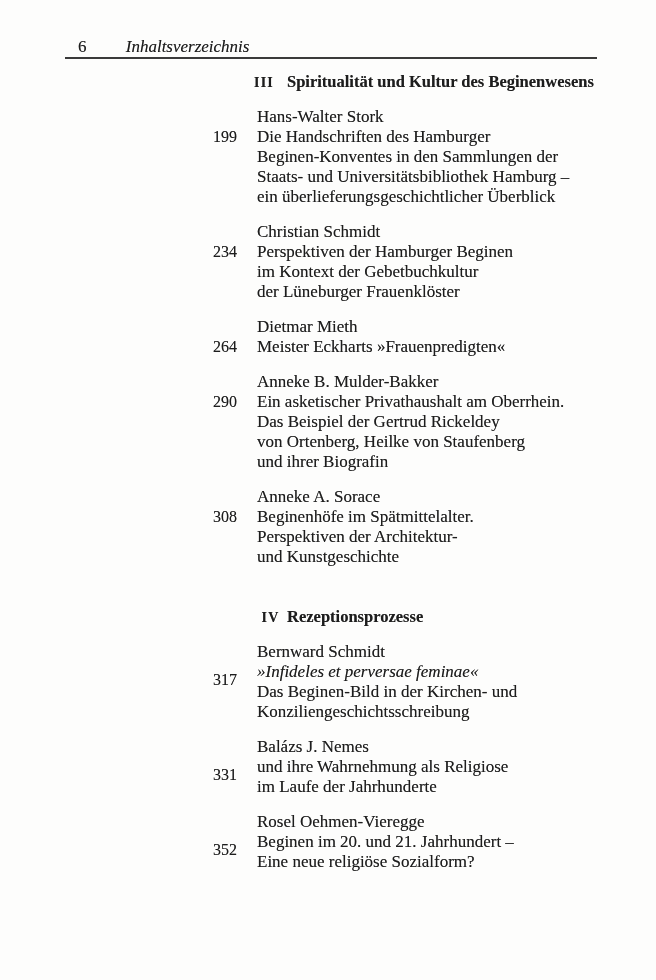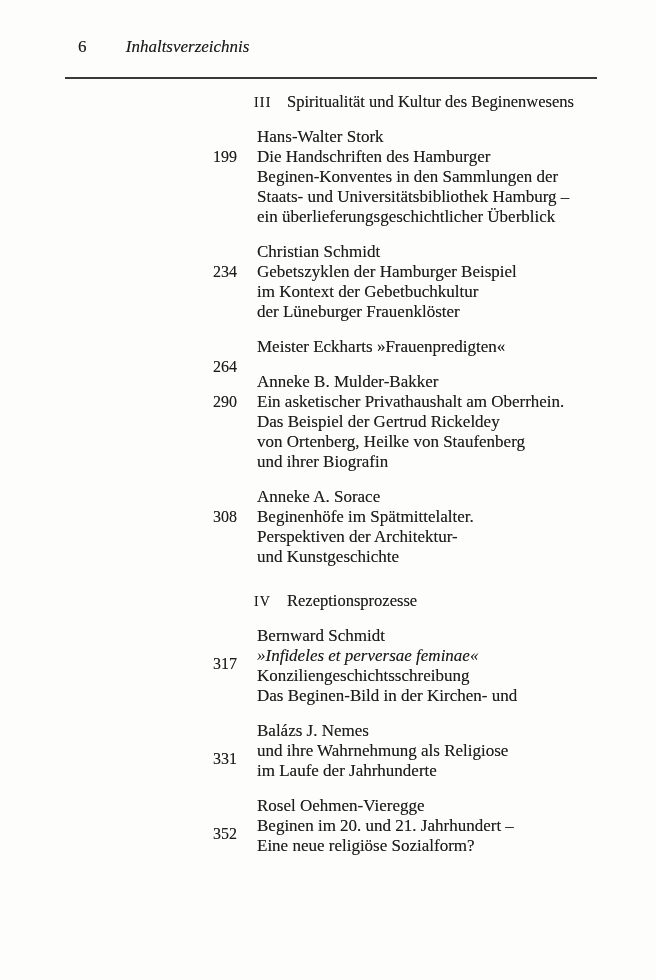--- a/index.html
+++ b/index.html
@@ -15,44 +15,44 @@
   }
   .content {
     position: absolute;
     left: 65px;
     top: 37px;
     width: 532px;
   }
   .page-header {
     font-size: 17px;
     line-height: 20px;
-    padding-bottom: 20px;
+    padding-bottom: 0;
     border-bottom: 2px solid #3a3a3a;
     white-space: nowrap;
   }
   .page-header .folio { margin-left: 13px; display: inline-block; }
   .page-header .running-title { margin-left: 35px; font-style: italic; display: inline-block; }
 
   .section-heading {
     margin: 13px 0 14px 189px;
     display: flex;
     align-items: baseline;
-    font-weight: normal;
+    font-weight: bold;
     font-size: 16.5px;
     line-height: 20px;
     white-space: nowrap;
   }
   .section-heading .numeral {
     display: inline-block;
     width: 33px;
     flex: 0 0 33px;
     font-size: 14px;
     letter-spacing: 1.2px;
   }
-  .section-heading.second { margin-top: 24px; }
+  .section-heading.second { margin-top: 40px; text-align: center; }
 
   .entry {
     position: relative;
     margin-left: 192px;
     margin-bottom: 15px;
     font-size: 17px;
     line-height: 20px;
     white-space: nowrap;
   }
   .entry:first-of-type { margin-top: 14px; }
@@ -89,27 +89,28 @@
       <div class="author">Hans-Walter Stork</div>
       <div class="title-line">Die Handschriften des Hamburger</div>
       <div class="title-line">Beginen-Konventes in den Sammlungen der</div>
       <div class="title-line">Staats- und Universitätsbibliothek Hamburg –</div>
       <div class="title-line">ein überlieferungsgeschichtlicher Überblick</div>
     </div>
 
     <div class="entry">
       <div class="page-num">234</div>
       <div class="author">Christian Schmidt</div>
-      <div class="title-line">Gebetszyklen der Hamburger Beispiel</div>
+      <div class="title-line">Perspektiven der Hamburger Beginen</div>
       <div class="title-line">im Kontext der Gebetbuchkultur</div>
       <div class="title-line">der Lüneburger Frauenklöster</div>
     </div>
 
     <div class="entry">
       <div class="page-num">264</div>
+      <div class="author">Dietmar Mieth</div>
       <div class="title-line">Meister Eckharts »Frauenpredigten«</div>
     </div>
 
     <div class="entry">
       <div class="page-num">290</div>
       <div class="author">Anneke B. Mulder-Bakker</div>
       <div class="title-line">Ein asketischer Privathaushalt am Oberrhein.</div>
       <div class="title-line">Das Beispiel der Gertrud Rickeldey</div>
       <div class="title-line">von Ortenberg, Heilke von Staufenberg</div>
       <div class="title-line">und ihrer Biografin</div>
@@ -125,22 +126,22 @@
 
     <div class="section-heading second">
       <span class="numeral">IV</span>
       <span class="heading-title">Rezeptionsprozesse</span>
     </div>
 
     <div class="entry">
       <div class="page-num raised">317</div>
       <div class="author">Bernward Schmidt</div>
       <div class="title-line italic">»Infideles et perversae feminae«</div>
+      <div class="title-line">Das Beginen-Bild in der Kirchen- und</div>
       <div class="title-line">Konziliengeschichtsschreibung</div>
-      <div class="title-line">Das Beginen-Bild in der Kirchen- und</div>
     </div>
 
     <div class="entry">
       <div class="page-num raised">331</div>
       <div class="author">Balázs J. Nemes</div>
       <div class="title-line">und ihre Wahrnehmung als Religiose</div>
       <div class="title-line">im Laufe der Jahrhunderte</div>
     </div>
 
     <div class="entry">

